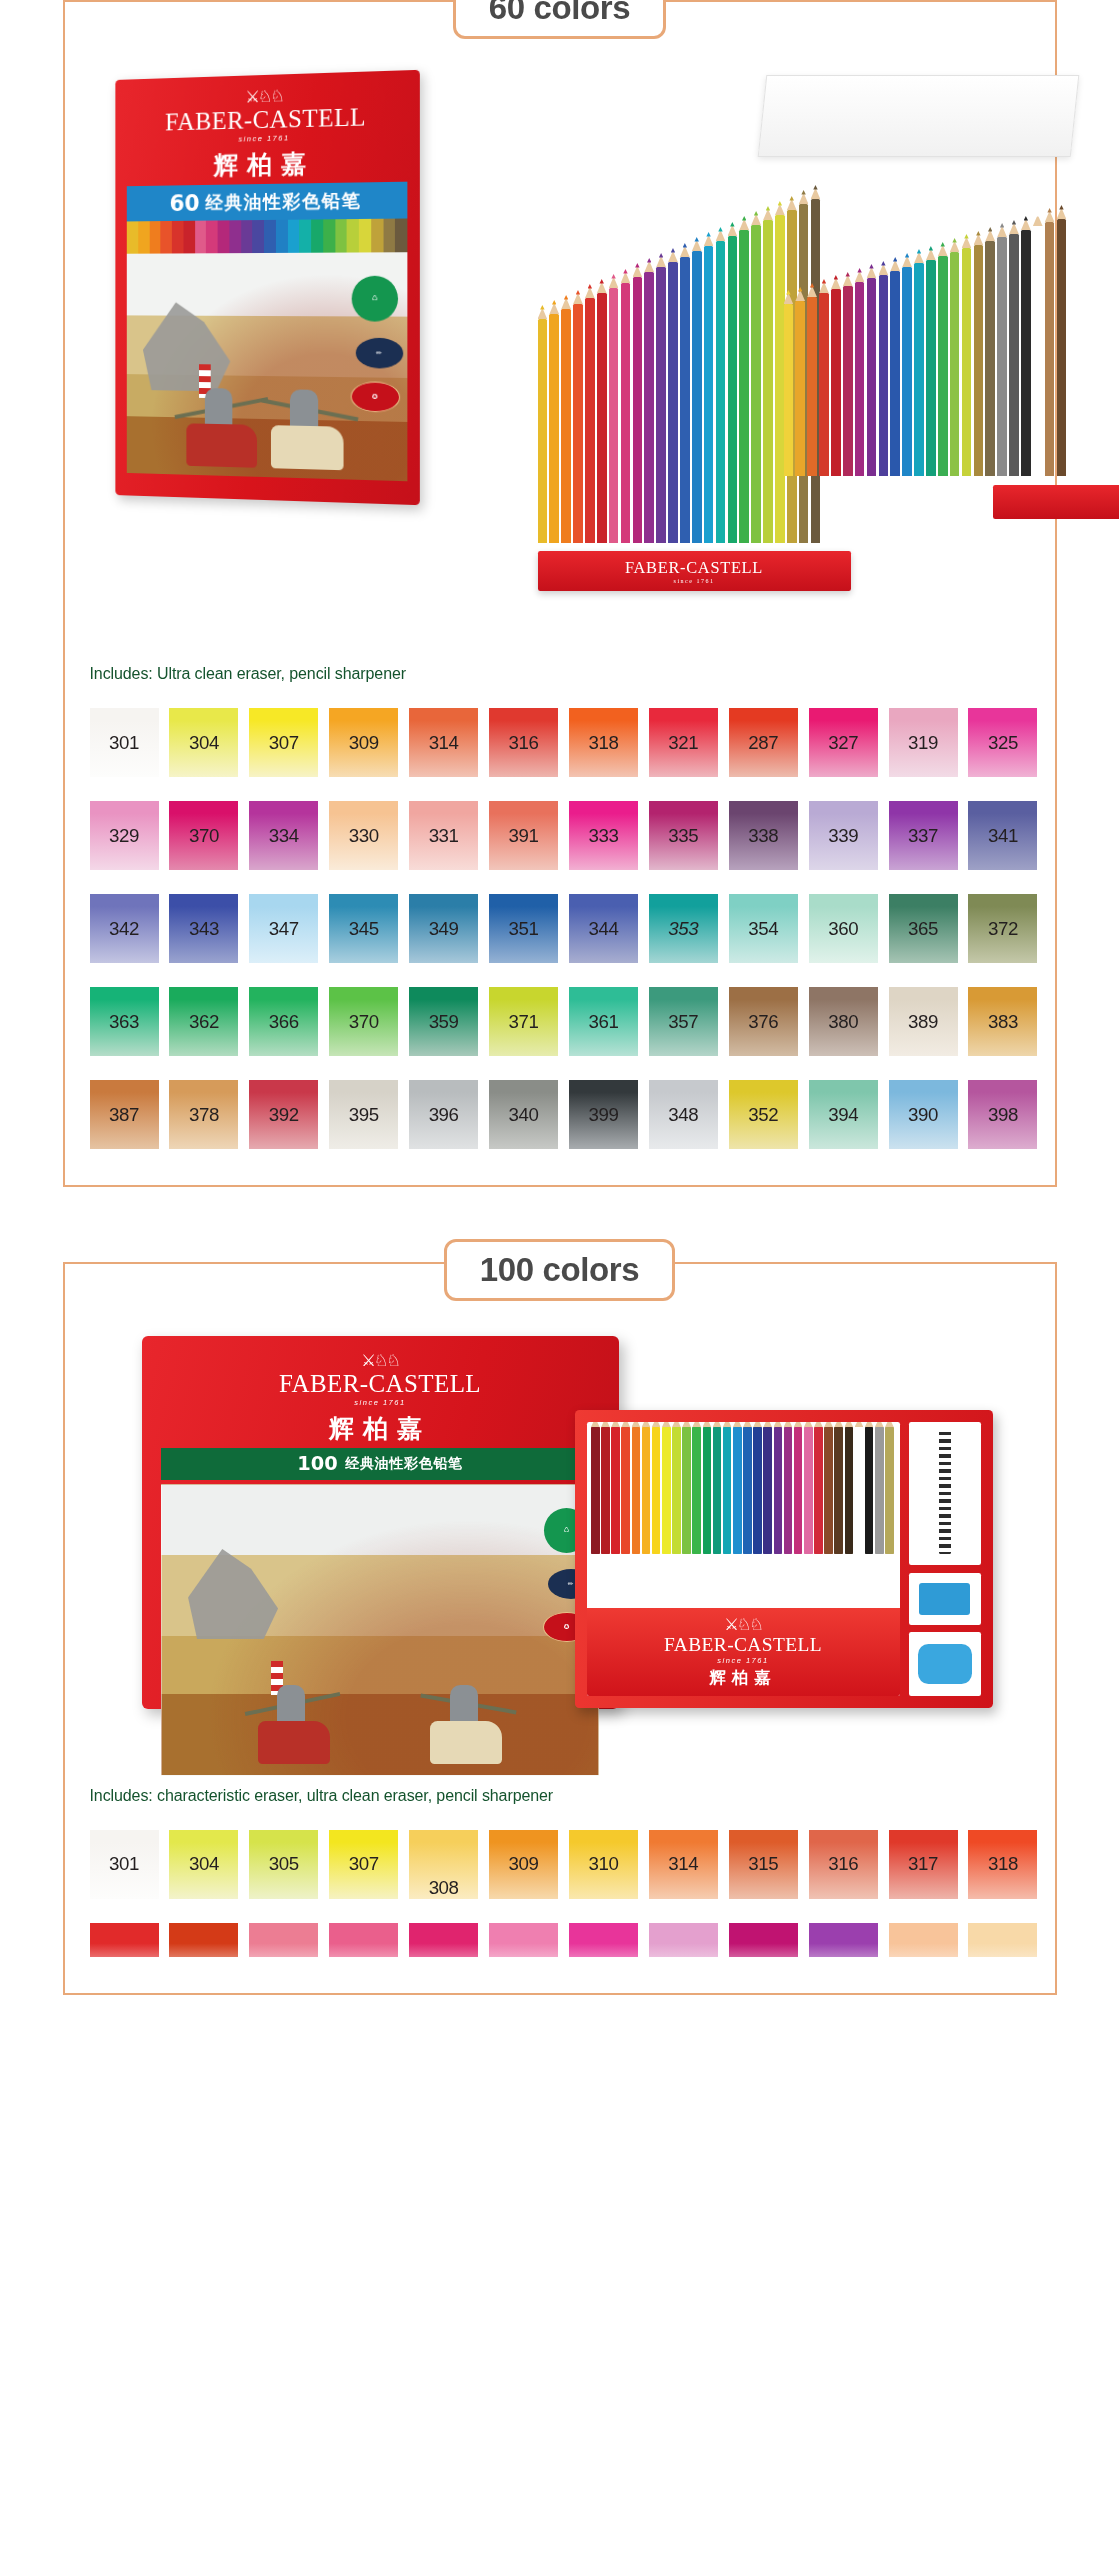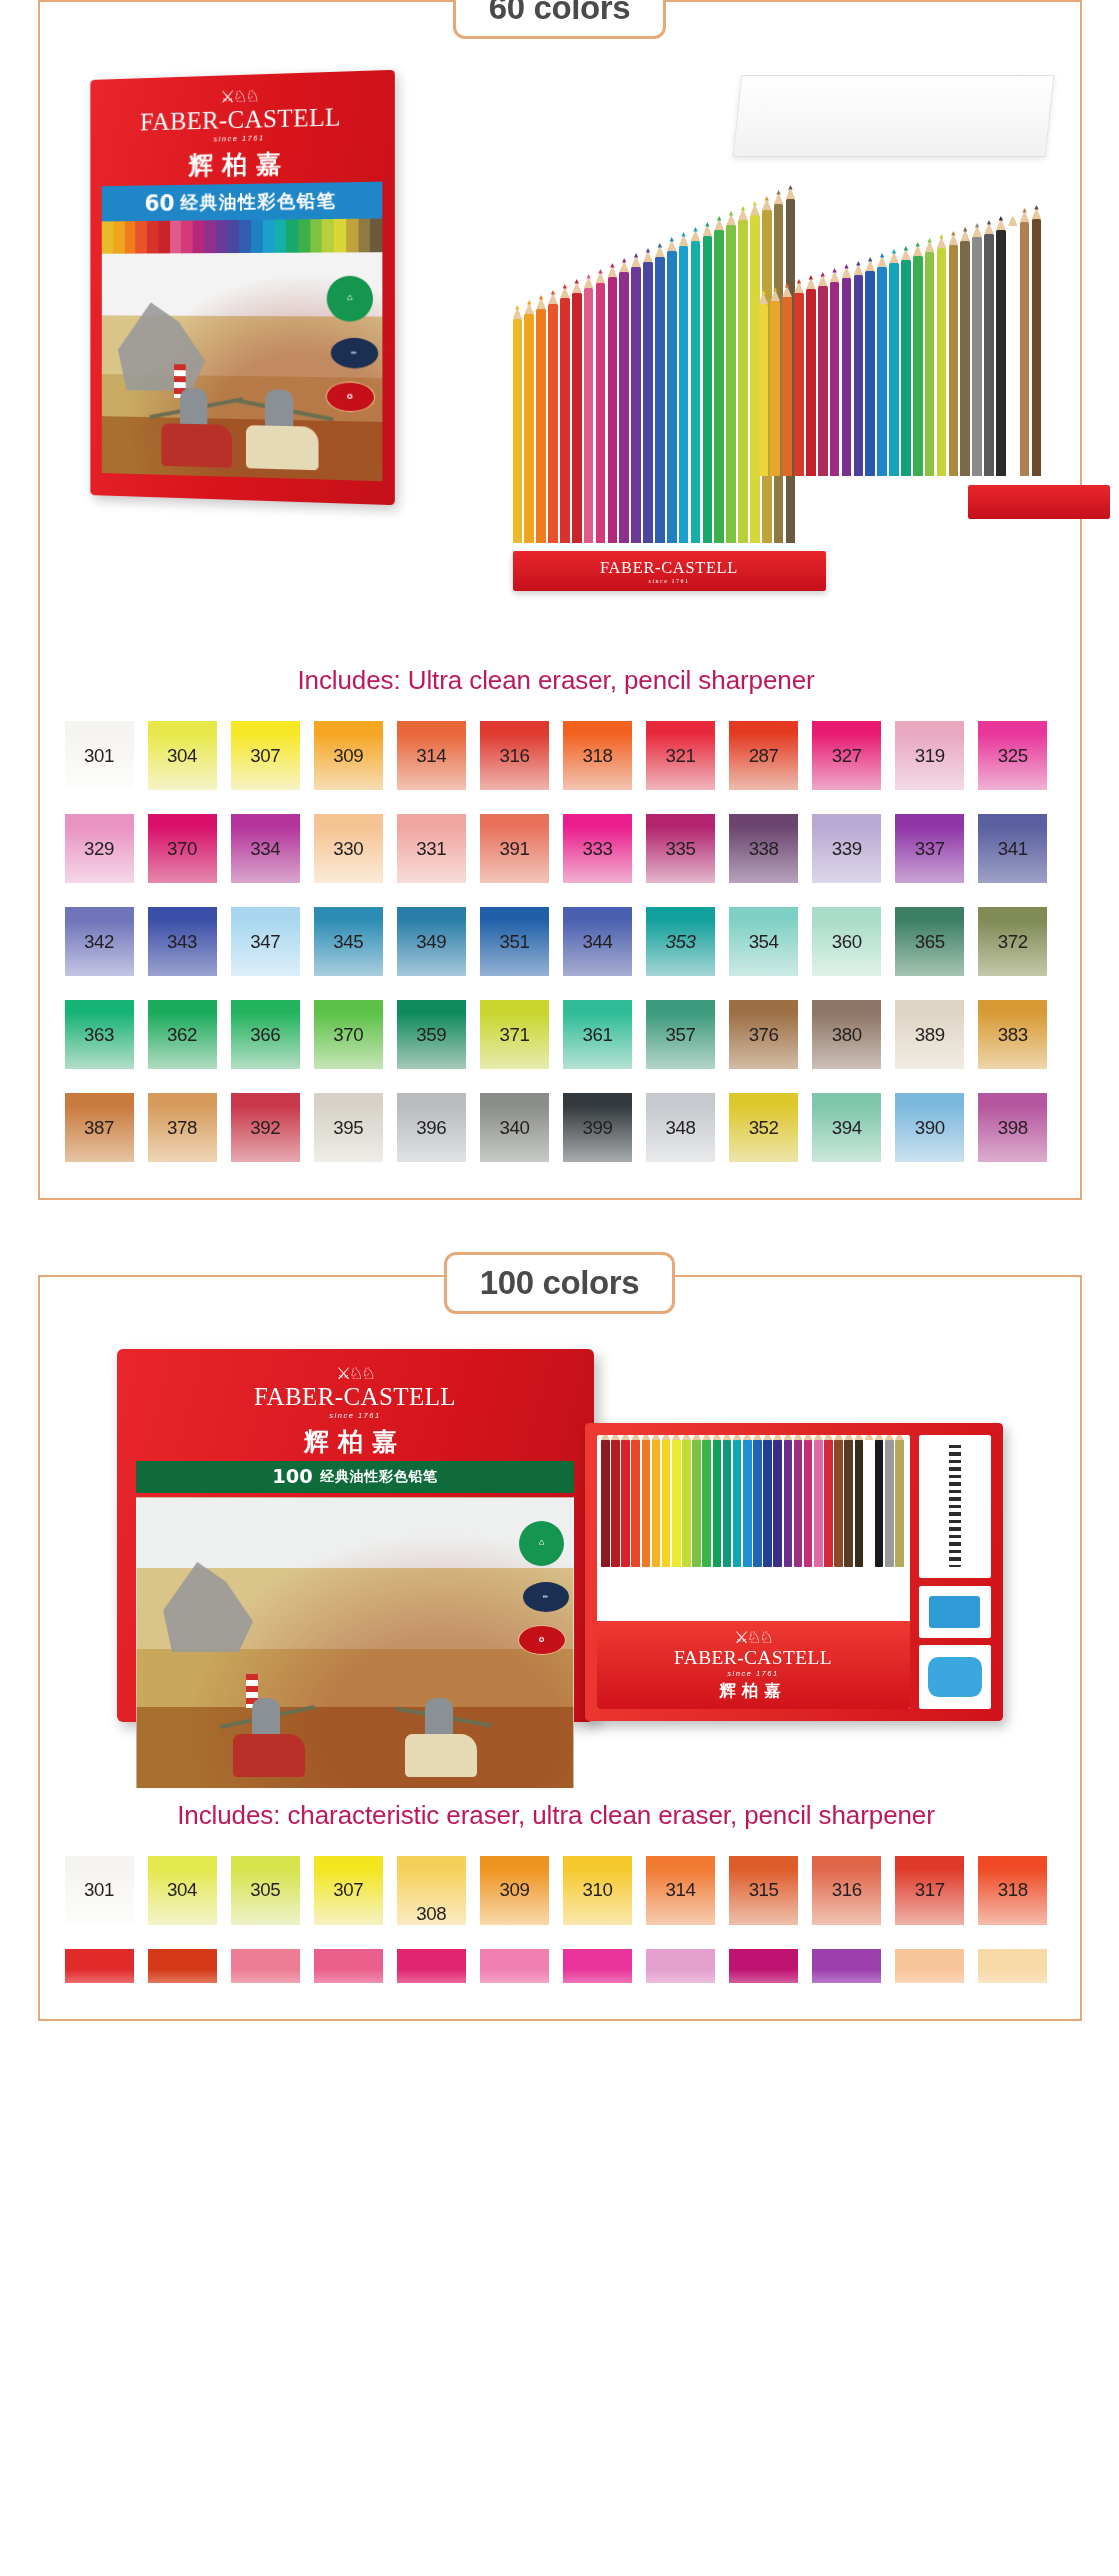--- a/index.html
+++ b/index.html
@@ -14,22 +14,22 @@
   
   .section {
     position: relative;
     margin: 0 auto;
     width: 1074px;
     padding: 0 0 30px 0;
   }
   .frame {
     position: relative;
     border: 2.2px solid #e8a878;
-    margin: 0 15px;
-    padding: 64px 32px 30px 25px;
+    margin: 0 40px;
+    padding: 64px 17px 30px 25px;
     background: #fff;
   }
   .badge-wrap {
     position: absolute;
     top: -25px;
     left: 0;
     right: 0;
     display: flex;
     justify-content: center;
     pointer-events: none;
@@ -261,23 +261,22 @@
     background: repeating-linear-gradient(180deg,#fff 0 3.7px,#2b2b2b 3.7px 7.5px);
     border-radius: 1.5px;
   }
   .acc-box { height: 52px; background: #fff; border-radius: 2.2px; position: relative; }
   .acc-box .sharp { position:absolute; inset: 10.4px; background: #2f9bd6; border-radius: 3px; }
   .acc-eraser { height: 64px; background: #fff; border-radius: 2.2px; position: relative; }
   .acc-eraser .er { position:absolute; inset: 12px 9px; background: #3aa7df; border-radius: 10.4px; }
 
   
   .caption {
-    text-align: center;
-    font-size: 26px;
-    color: #be185d;
+    font-size: 16px;
+    color: #14532d;
     margin: 10.4px 0 25px 0;
     letter-spacing: -0.1px;
   }
 
   
   .swatch-row {
     display: flex;
     justify-content: space-between;
     margin-bottom: 24px;
   }

